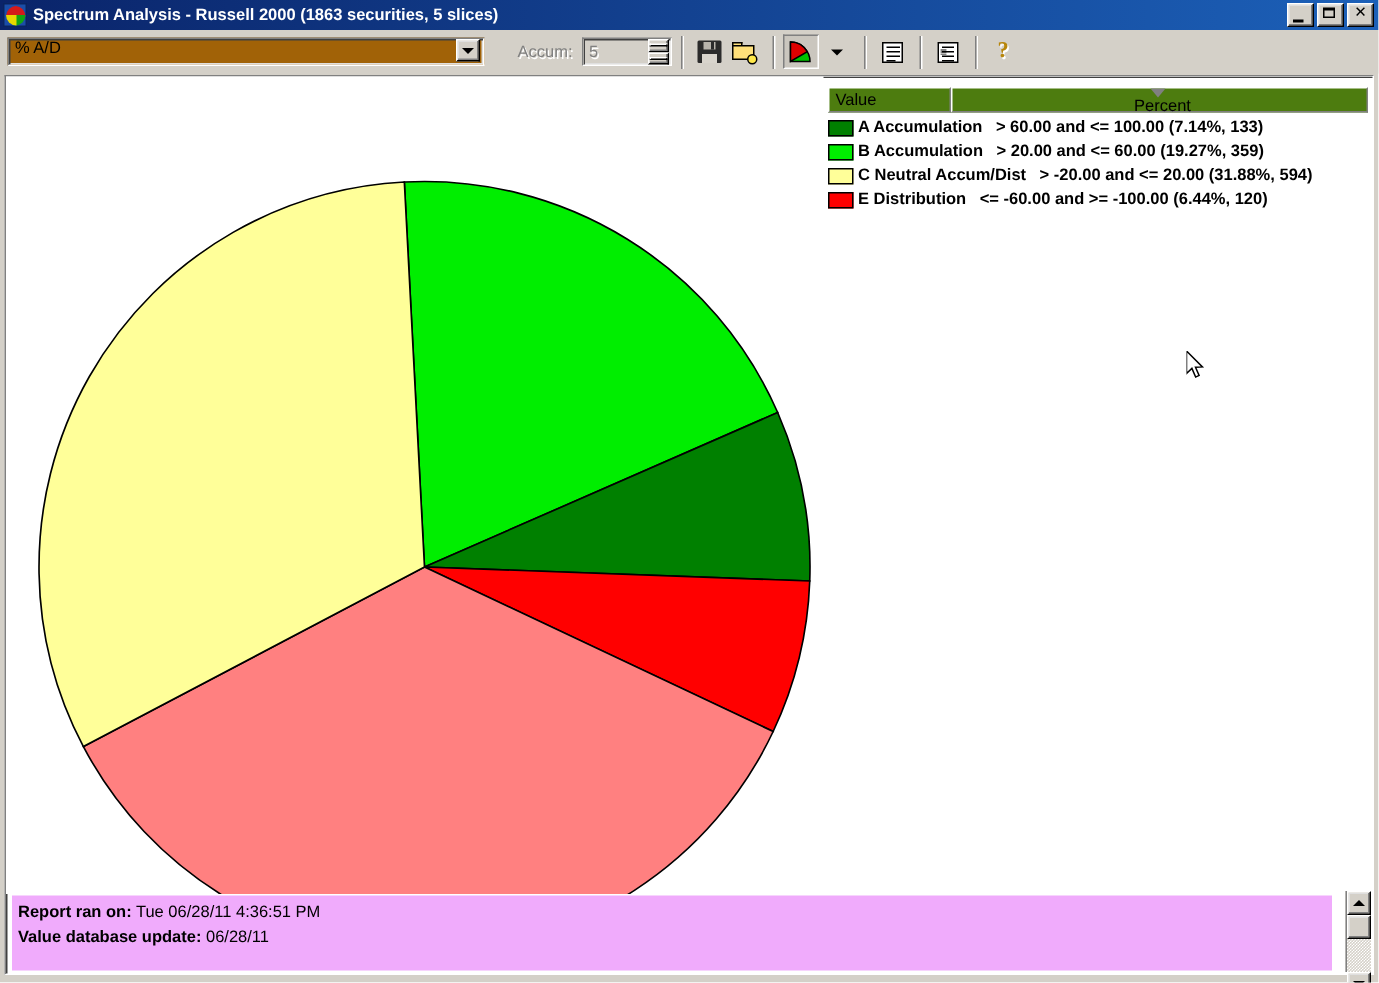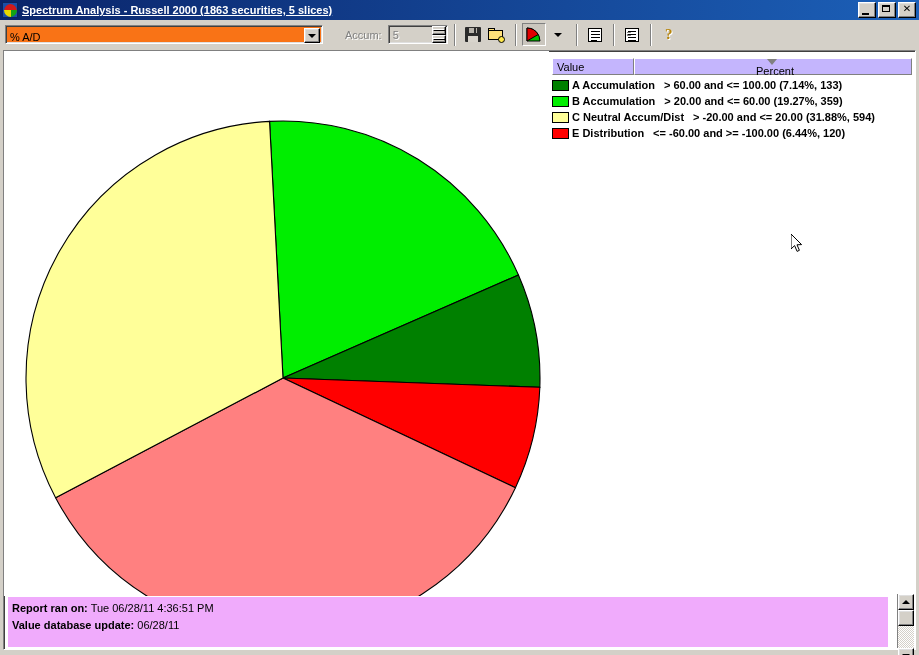--- a/index.html
+++ b/index.html
@@ -21,44 +21,44 @@
     width:16px;height:16px;margin-left:2px;margin-right:4px;position:relative;flex:0 0 auto;
     background:#1b4ea8;border:1px solid #0a2460;box-sizing:border-box;
   }
   .title-icon .q{position:absolute;width:7px;height:7px;}
   .title-icon .q1{left:7px;top:1px;background:#d41a1a;border-radius:0 7px 0 0;}
   .title-icon .q2{left:7px;top:7px;background:#13a313;border-radius:0 0 7px 0;}
   .title-icon .q3{left:1px;top:7px;background:#e8d800;border-radius:0 0 0 7px;}
   .title-icon .q4{left:1px;top:1px;background:#d41a1a;border-radius:7px 0 0 0;}
   .title-text{
     color:#fff;font-weight:bold;font-size:11px;letter-spacing:0;
-    white-space:nowrap;flex:1 1 auto;overflow:hidden;text-decoration:underline;
+    white-space:nowrap;flex:1 1 auto;overflow:hidden;
   }
   .title-btns{display:flex;gap:2px;margin-right:3px;flex:0 0 auto;}
   .tbtn{
     width:16px;height:14px;background:#d4d0c8;
     border:1px solid;border-color:#fff #000 #000 #fff;
     box-shadow:inset -1px -1px 0 #808080, inset 1px 1px 0 #dfdfdf;
     position:relative;cursor:default;
   }
   .tbtn span{position:absolute;display:block;}
   .tbtn.min span{left:3px;bottom:2px;width:7px;height:2px;background:#000;}
   .tbtn.max span{left:3px;top:2px;width:8px;height:7px;border:1px solid #000;border-top-width:2px;box-sizing:border-box;}
   .tbtn.cls span{left:0;top:0;right:0;bottom:0;font-size:10px;line-height:12px;text-align:center;font-family:"Liberation Sans",sans-serif;}
 
   
   .toolbar{
     position:absolute;left:0;top:20px;width:919px;height:29px;
     background:#d4d0c8;display:flex;align-items:center;
   }
   .combo{
-    margin-left:5px;width:318px;height:19px;background:#f97316;
+    margin-left:5px;width:318px;height:19px;background:#a16207;
     border:1px solid;border-color:#808080 #fff #fff #808080;
     box-shadow:inset 1px 1px 0 #404040, inset -1px -1px 0 #dfdfdf;
-    display:flex;align-items:flex-end;box-sizing:border-box;position:relative;
+    display:flex;align-items:flex-start;box-sizing:border-box;position:relative;
   }
   .combo .val{padding-left:4px;font-size:11px;flex:1 1 auto;white-space:nowrap;}
   .combo .arrowbtn{
     width:16px;height:15px;margin-right:2px;background:#d4d0c8;
     border:1px solid;border-color:#fff #000 #000 #fff;
     box-shadow:inset -1px -1px 0 #808080, inset 1px 1px 0 #dfdfdf;
     display:flex;align-items:center;justify-content:center;box-sizing:border-box;
   }
   .tri-down{width:0;height:0;border-left:4px solid transparent;border-right:4px solid transparent;border-top:4px solid #000;}
   .slices-lbl{margin-left:22px;color:#808080;text-shadow:1px 1px 0 #fff;font-size:11px;}
@@ -120,21 +120,21 @@
   }
   .chart-pane{position:absolute;left:0;top:0;width:545px;height:545px;background:#fff;}
   svg.pie{position:absolute;left:0;top:0;}
 
   
   .legend{
     position:absolute;left:548px;top:7px;width:360px;height:98px;background:#fff;
   }
   .legend-hdr{display:flex;height:17px;}
   .lh{
-    background:#c4b5fd;height:17px;box-sizing:border-box;
+    background:#4d7c0f;height:17px;box-sizing:border-box;
     border:1px solid;border-color:#fff #808080 #808080 #fff;
     display:flex;align-items:center;font-size:11px;padding-left:4px;
   }
   .lh.c1{width:82px;}
   .lh.c2{width:278px;flex-direction:column;}
   .sort-tri{
     width:0;height:0;border-left:5px solid transparent;border-right:5px solid transparent;
     border-top:6px solid #808080;margin-right:8px;margin-left:2px;
   }
   .legend-rows{padding-top:2px;}

